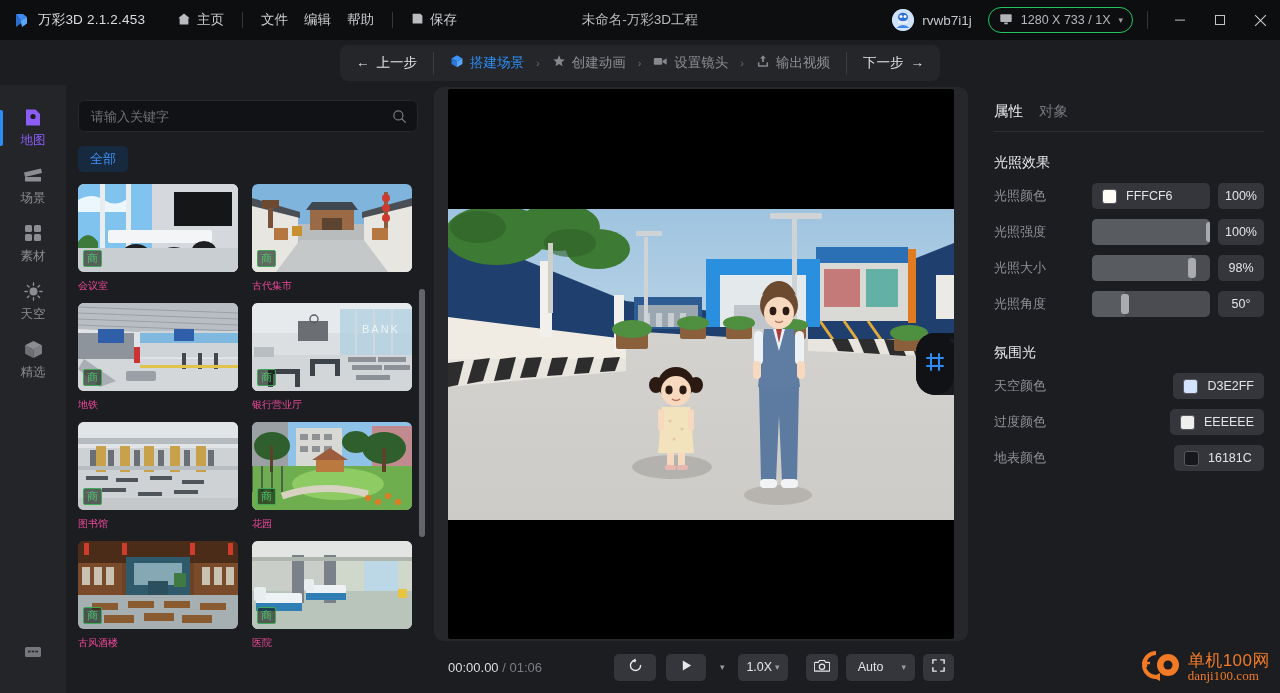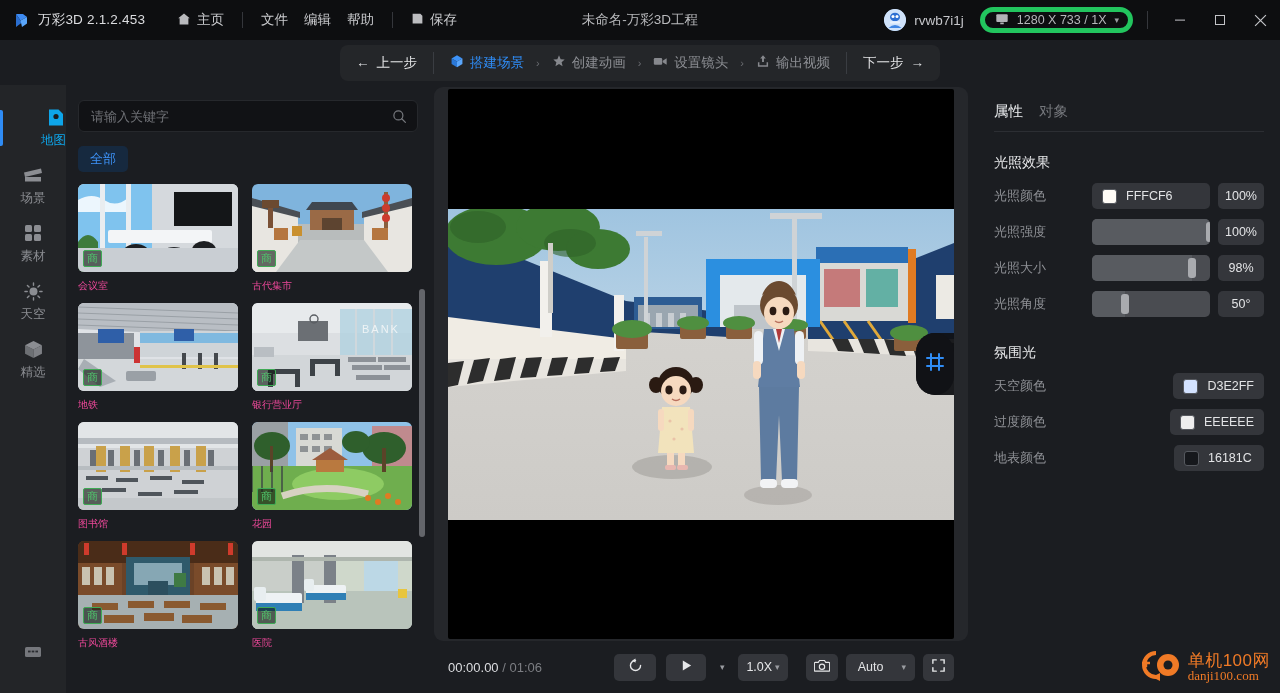--- a/index.html
+++ b/index.html
@@ -42,21 +42,21 @@
   .avatar {
     width: 22px; height: 22px; border-radius: 50%;
     background: radial-gradient(circle at 50% 42%, #dce9fb 0%, #b9d4f6 58%, #7fb0ec 100%);
     display: flex; align-items: center; justify-content: center;
     font-size: 11px; color: #2b6fd0; overflow: hidden;
   }
   .username { font-size: 13.5px; color: #c5c6ca; }
   .res-pill {
     display: flex; align-items: center; gap: 8px;
     height: 26px; padding: 0 9px 0 10px;
-    border: 5px solid #22c55e; border-radius: 13px;
+    border: 1px solid #22c55e; border-radius: 13px;
     font-size: 12.5px; color: #b6b7bb; cursor: default;
   }
   .tb-divider { width: 1px; height: 18px; background: #35373c; margin: 0 12px 0 14px; }
   .wbtn {
     width: 40px; height: 40px; display: flex; align-items: center; justify-content: center;
     color: #c3c4c8; cursor: default;
   }
 
   
   .stepbar {
@@ -91,21 +91,21 @@
     width: 66px; flex: 0 0 66px;
     background: #232528;
     display: flex; flex-direction: column; align-items: center;
     padding-top: 14px; position: relative;
   }
   .rail-item {
     width: 66px; height: 58px;
     display: flex; flex-direction: column; align-items: center; justify-content: center;
     gap: 5px; color: #8b8d92; font-size: 12.5px; cursor: default; position: relative;
   }
-  .rail-item.active { color: #0ea5e9; align-items: flex-end; }
+  .rail-item.active { color: #8b5cf6; }
   .rail-item.active::before {
     content: ""; position: absolute; left: 0; top: 11px;
     width: 3px; height: 36px; background: #2f8cf5; border-radius: 0 2px 2px 0;
   }
   .rail-ico { width: 20px; height: 20px; display: flex; align-items: center; justify-content: center; }
   .rail-bottom { margin-top: auto; margin-bottom: 12px; }
 
   
   .gallery {
     width: 368px; flex: 0 0 368px;

